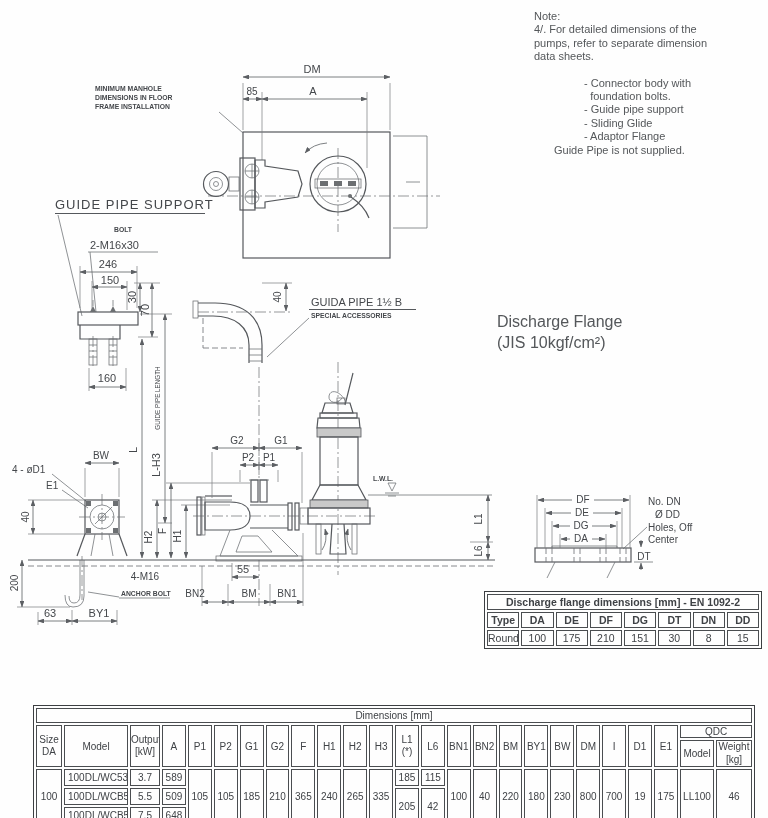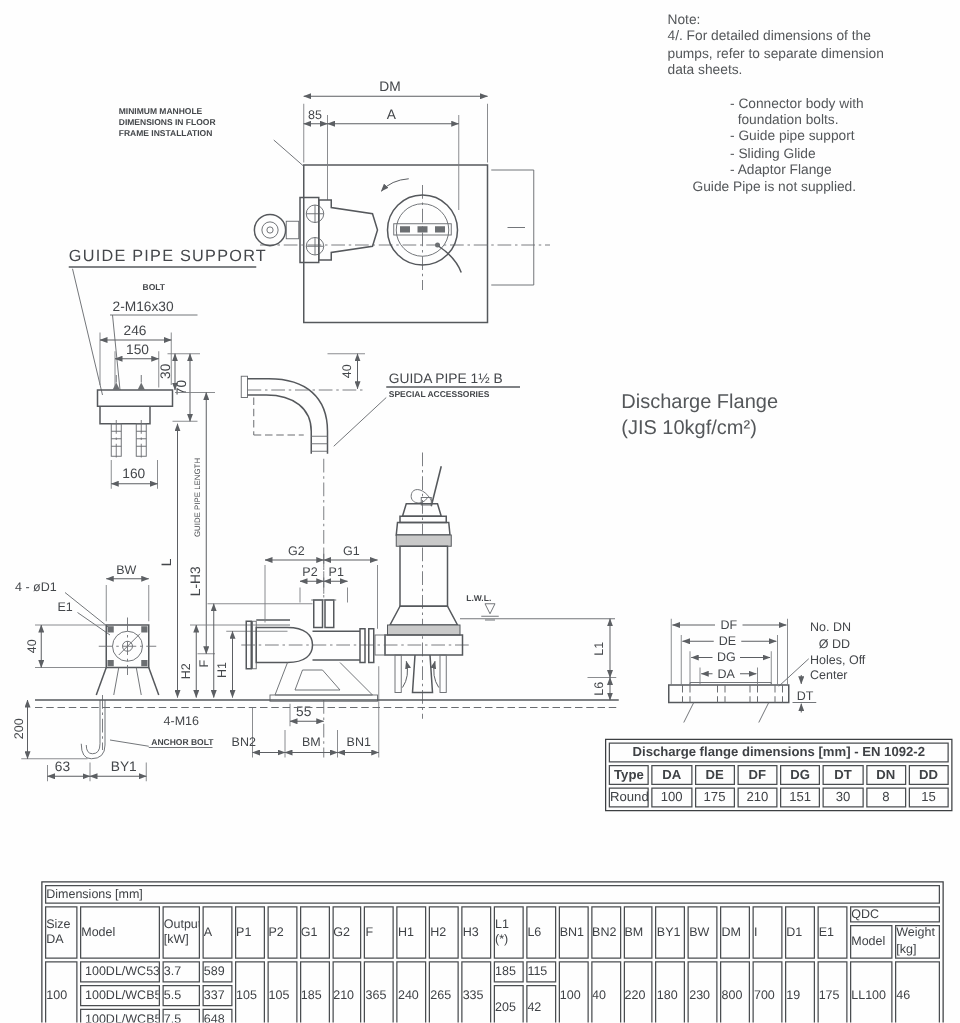--- a/index.html
+++ b/index.html
@@ -30,21 +30,21 @@
   .cl{stroke:#6a6d71;stroke-width:.7;stroke-dasharray:11 3 2 3;fill:none}
   .dash{stroke:#6a6d71;stroke-width:.8;stroke-dasharray:6 3;fill:none}
   .gray{fill:#c9c9c9;stroke:#55585c;stroke-width:.8}
   .dk{fill:#6c6f72}
   
   table{border-collapse:separate;border-spacing:2px;table-layout:fixed;background:#fefefe}
   .ftable{left:484px;top:591px;width:278px;border:1.5px solid #3c3f42;font-size:10.5px}
   .ftable td,.ftable th{border:1px solid #4a4d50;text-align:center;padding:0;height:14px;font-weight:bold;color:#3f4246}
   .ftable td{font-weight:normal}
   .dtable{left:33px;top:705px;width:722px;border:1.5px solid #3c3f42;font-size:10px}
-  .dtable td,.dtable th{border:1px solid #4a4d50;text-align:left;padding:0;font-weight:normal;color:#3f4246;overflow:hidden}
+  .dtable td,.dtable th{border:1px solid #4a4d50;text-align:center;padding:0;font-weight:normal;color:#3f4246;overflow:hidden}
   .dtable .trow td{height:13px}
   .dtable th{height:14px}
   .dtable .drow td{height:15px}
   .pre{white-space:pre-line;line-height:1.25}
   .model{text-align:left !important;padding-left:3px !important}
 </style>
 </head>
 <body>
 
 <svg class="abs" style="left:0;top:0" width="768" height="700" viewBox="0 0 768 700">
@@ -504,21 +504,21 @@
     <td rowspan="3">800</td>
     <td rowspan="3">700</td>
     <td rowspan="3">19</td>
     <td rowspan="3">175</td>
     <td rowspan="3">LL100</td>
     <td rowspan="3">46</td>
   </tr>
   <tr class="drow">
     <td class="model">100DL/WCB55.5</td>
     <td>5.5</td>
-    <td>337</td>
+    <td>509</td>
     <td rowspan="2">205</td>
     <td rowspan="2">42</td>
   </tr>
   <tr class="drow">
     <td class="model">100DL/WCB57.5</td>
     <td>7.5</td>
     <td>648</td>
   </tr>
 </tbody>
   </table>

